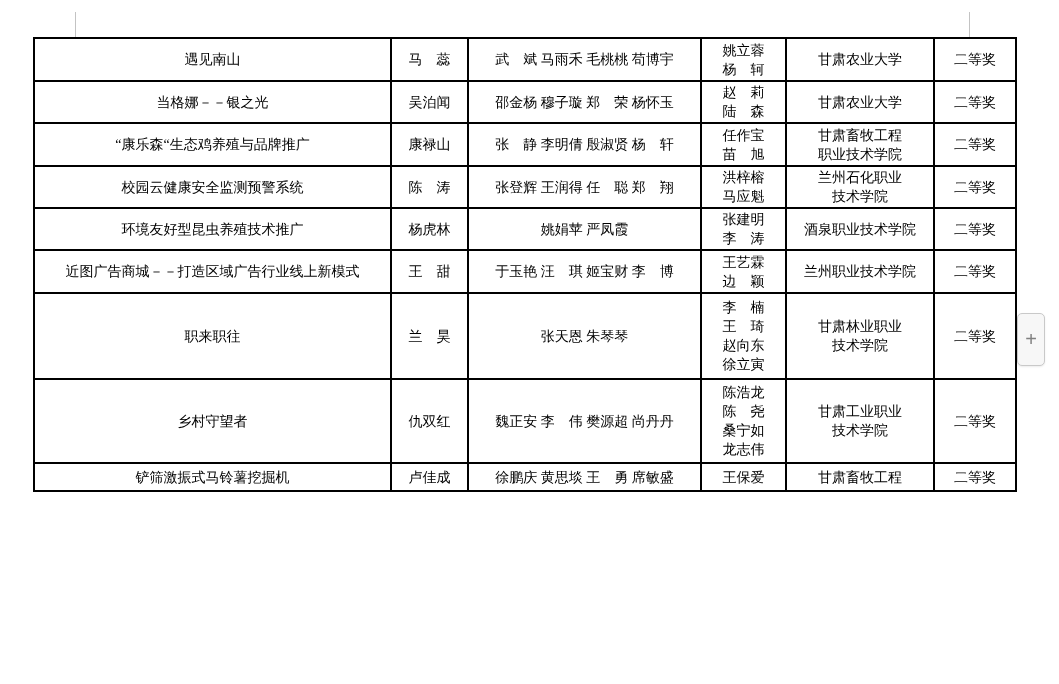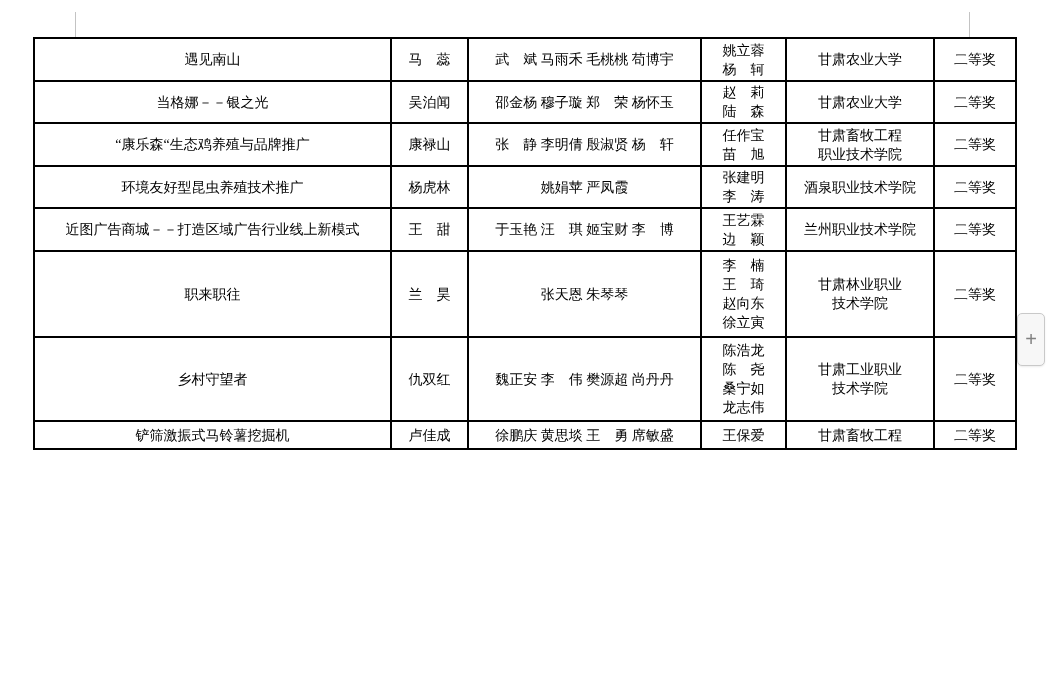--- a/index.html
+++ b/index.html
@@ -136,20 +136,42 @@
           <td>
             <div class="line">甘肃畜牧工程</div>
             <div class="line">职业技术学院</div>
           </td>
           <td>
             <div class="line">二等奖</div>
           </td>
         </tr>
         <tr style="height: 42px;">
           <td>
+            <div class="line">校园云健康安全监测预警系统</div>
+          </td>
+          <td>
+            <div class="line">陈　涛</div>
+          </td>
+          <td>
+            <div class="line">张登辉 王润得 任　聪 郑　翔</div>
+          </td>
+          <td>
+            <div class="line">洪梓榕</div>
+            <div class="line">马应魁</div>
+          </td>
+          <td>
+            <div class="line">兰州石化职业</div>
+            <div class="line">技术学院</div>
+          </td>
+          <td>
+            <div class="line">二等奖</div>
+          </td>
+        </tr>
+        <tr style="height: 42px;">
+          <td>
             <div class="line">环境友好型昆虫养殖技术推广</div>
           </td>
           <td>
             <div class="line">杨虎林</div>
           </td>
           <td>
             <div class="line">姚娟苹 严凤霞</div>
           </td>
           <td>
             <div class="line">张建明</div>

